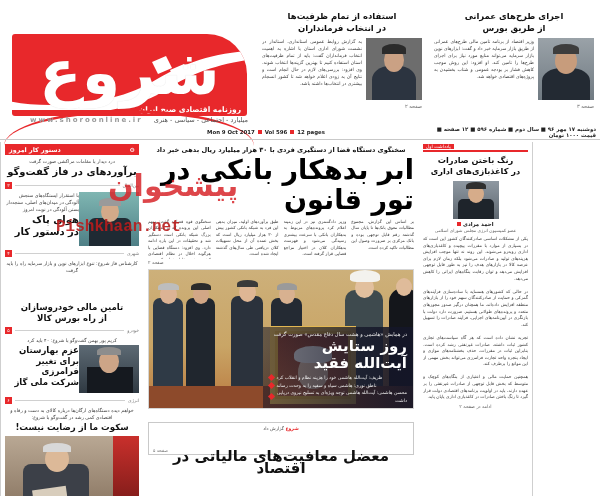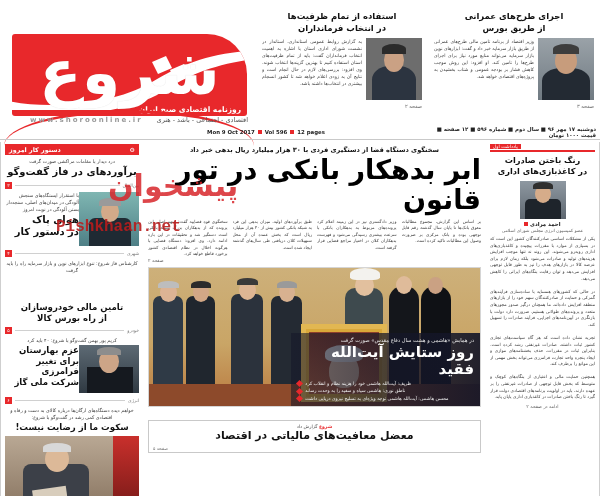--- a/index.html
+++ b/index.html
@@ -79,21 +79,21 @@
     display:flex;align-items:center;gap:3px;font-weight:700;
   }
   .dl-fa{right:4px;width:168px;justify-content:flex-start;flex-direction:row-reverse;}
   .dl-en{left:196px;width:140px;direction:ltr;justify-content:center;}
   .sq{display:inline-block;width:4px;height:4px;background:#e8282b;}
 
   .rule-top{position:absolute;top:139px;left:0;width:600px;height:1px;background:#c9c9c9;}
 
   
   .main{
-    position:absolute;top:142px;left:0;width:600px;height:354px;
+    position:absolute;top:142px;left:0;width:533px;height:354px;
     display:flex;flex-direction:row-reverse;
   }
 
   
   .rsb{width:143px;height:354px;padding:2px 4px 0 4px;box-sizing:border-box;
        border-left:1px solid #cfcfcf;}
   .rsb-head{
     background:#e8282b;color:#fff;font-size:6.4px;font-weight:700;
     padding:1.5px 4px;display:flex;flex-direction:row-reverse;
     justify-content:space-between;align-items:center;margin-bottom:3px;
@@ -153,21 +153,21 @@
     font-size:4.6px;color:#f0f0f0;line-height:7.5px;justify-content:flex-start;}
   .pc-dot{width:5px;height:5px;background:#e8282b;flex:none;transform:rotate(45deg);}
 
   .bottom-row{display:flex;flex-direction:row-reverse;gap:6px;margin-top:13px;}
   .bcard{
     flex:1;border:1px solid #c9c9c9;padding:3px 4px 4px;box-sizing:border-box;height:33px;
     position:relative;
   }
   .bcard .bk{font-size:4.6px;color:#444;text-align:center;line-height:6px;}
   .bcard .bk .red{color:#e8282b;font-weight:700;}
-  .bcard .bt{font-size:11px;font-weight:700;text-align:center;line-height:12px;margin-top:0;color:#111;}
+  .bcard .bt{font-size:15px;font-weight:700;text-align:center;line-height:12px;margin-top:18px;color:#111;}
   .bcard .bp{position:absolute;left:4px;bottom:1px;font-size:4.4px;color:#777;}
 
   
   .lsb{width:114px;height:354px;padding:2px 4px 0 4px;box-sizing:border-box;
        border-right:1px solid #cfcfcf;}
   .lsb-head{
     display:flex;flex-direction:row-reverse;align-items:center;gap:3px;
     border-bottom:2px solid #e8282b;padding-bottom:1px;margin-bottom:3px;
   }
   .lsb-head .tagbox{background:#e8282b;color:#fff;font-size:4.6px;padding:0 3px;}
@@ -200,21 +200,21 @@
         <svg class="logo-swoosh" viewBox="0 0 260 62">
           <path d="M2 52 C 40 62, 110 58, 150 34 C 180 16, 205 6, 252 2 L 258 10 C 212 16, 188 26, 160 44 C 118 70, 42 70, 0 60 Z" fill="#ffffff"></path>
           <path d="M150 14 l 14 -6 6 12 -14 6 z" fill="#ffffff"></path>
           <path d="M168 22 l 14 -6 6 12 -14 6 z" fill="#ffffff"></path>
         </svg>
         <div class="logo-word">شروع</div>
         <div class="logo-tag">روزنامه اقتصادی صبح ایران</div>
       </div>
       <div class="logo-arc"></div>
       <div class="logo-url" style="bottom:16px;left:30px;position:absolute;">www.shoroonline.ir</div>
-      <div class="logo-cats" style="bottom:16px;right:8px;position:absolute;">اقتصادی - اجتماعی - باشد - هنری</div>
+      <div class="logo-cats" style="bottom:16px;right:8px;position:absolute;">میلیارد - اجتماعی - سیاسی - هنری</div>
     </div>
 
     <div class="teaser">
       <div class="t-head" style="white-space: pre-line;">استفاده از تمام ظرفیت‌ها
 در انتخاب فرمانداران</div>
       <div class="t-row">
         <div class="t-body">به گزارش روابط عمومی استانداری، استاندار در نشست شورای اداری استان با اشاره به اهمیت انتخاب فرمانداران گفت: باید از تمام ظرفیت‌های استان استفاده کنیم تا بهترین گزینه‌ها انتخاب شوند. وی افزود: بررسی‌های لازم در حال انجام است و نتایج آن به زودی اعلام خواهد شد تا کشور انسجام بیشتری در انتخاب‌ها داشته باشد.</div>
         <div class="t-photo">
           <div class="ph-body" style="left:6px;bottom:0;width:44px;height:34px;background:#2c3440;"></div>
           <div class="ph-face" style="left:18px;bottom:28px;width:20px;height:24px;background:#caa184;"></div>

